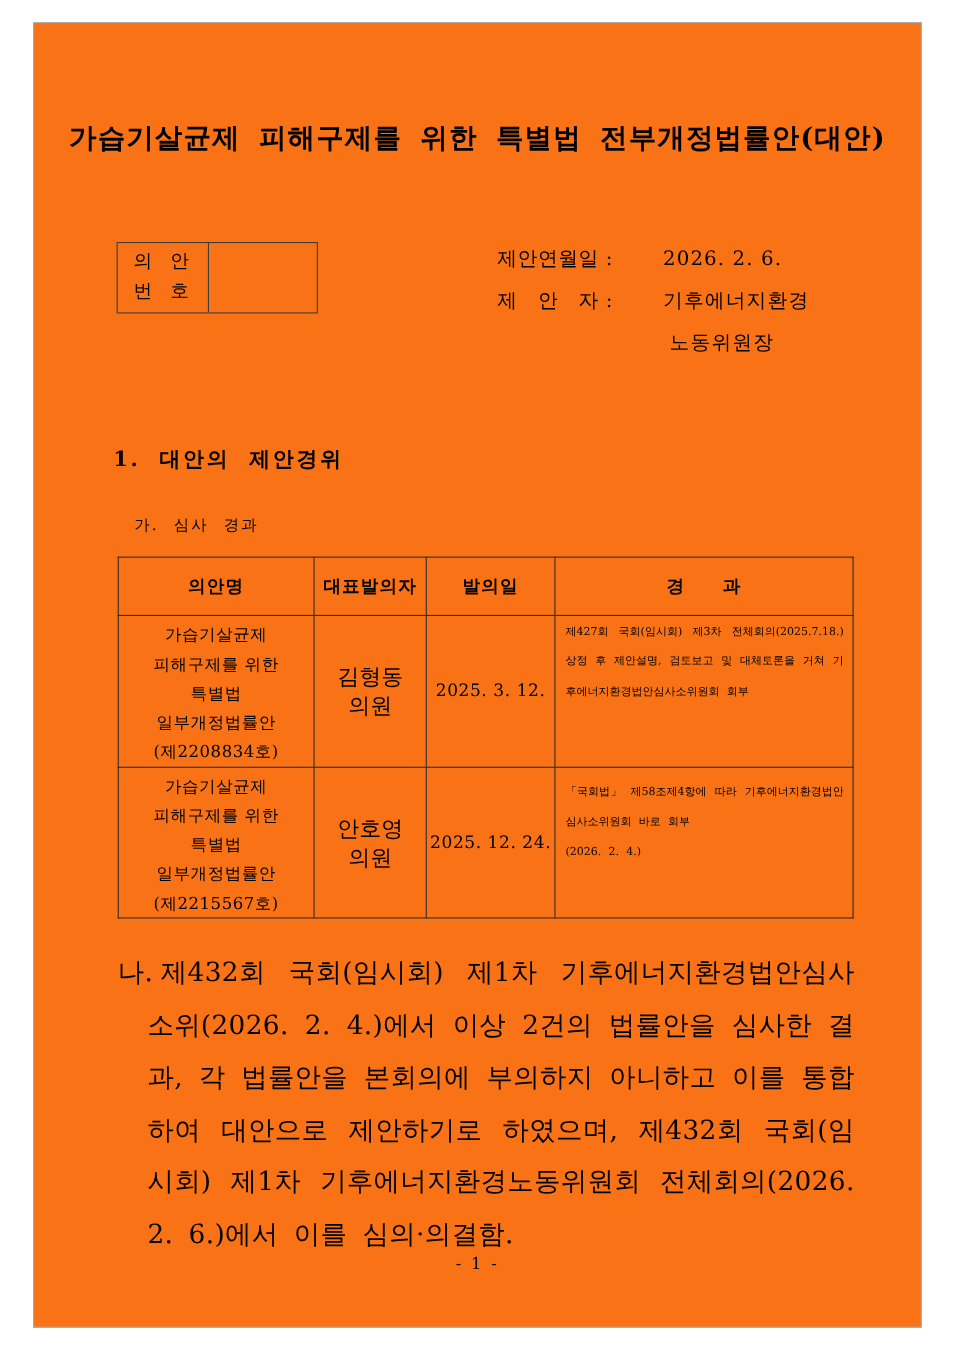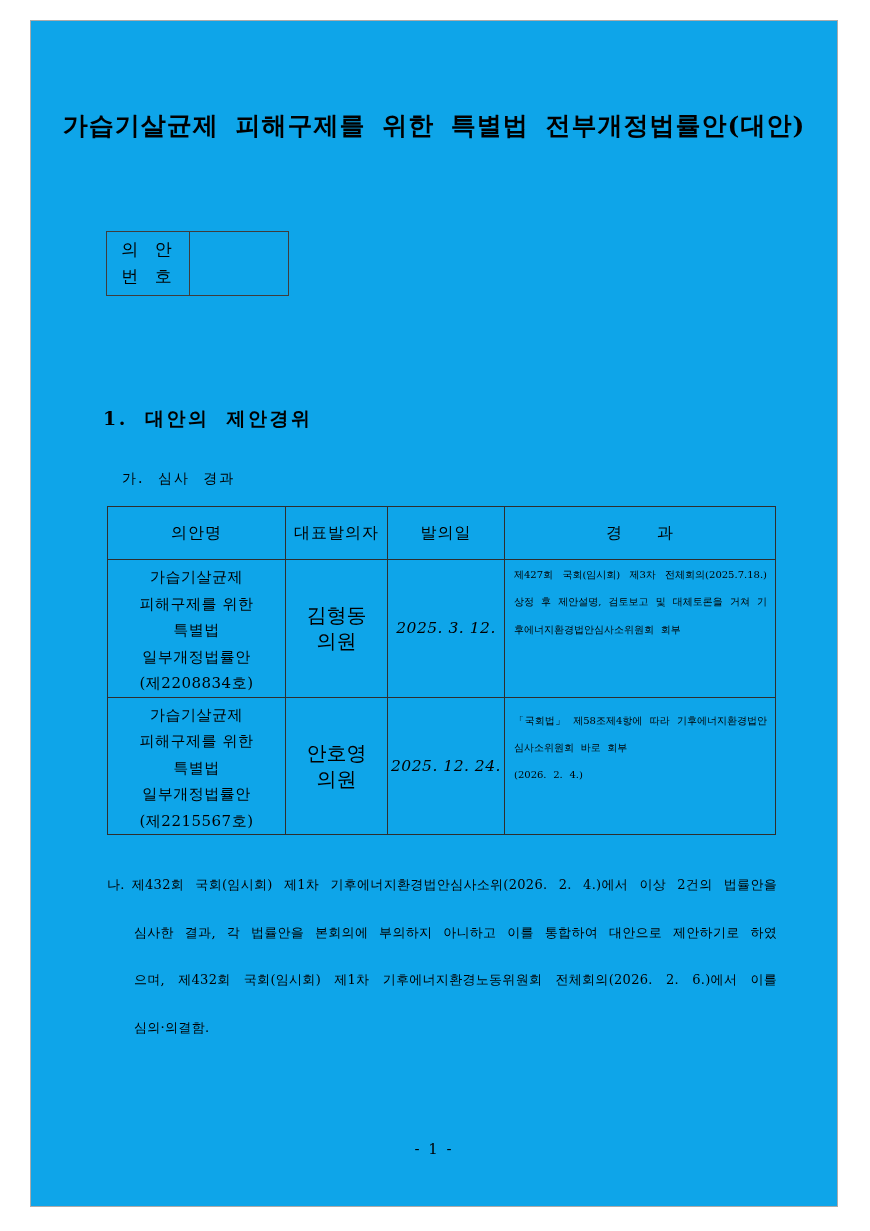--- a/index.html
+++ b/index.html
@@ -7,37 +7,37 @@
   body {
     width: 870px; height: 1231px;
     position: relative;
     font-family: "DejaVu Serif", "Liberation Serif", serif;
     color: #000000;
   }
   .page {
     position: absolute;
     left: 30px; top: 20px;
     width: 808px; height: 1187px;
-    background: #0ea5e9;
+    background: #f97316;
     border: 1px solid #ababab;
     padding-left: 40px;
   }
   .doc-title {
     position: absolute;
     left: 0; top: 90px; width: 100%;
     text-align: center;
     font-size: 25px; font-weight: 700;
     line-height: 30px;
     letter-spacing: 1px;
     word-spacing: 7px;
   }
   
   .bill-box {
     position: absolute;
-    left: 75px; top: 210px;
+    left: 75px; top: 199px;
     width: 183px; height: 65px;
     border: 1px solid #3d3d3d;
     display: flex;
   }
   .bill-box .label-cell {
     width: 83px; height: 100%;
     border-right: 1px solid #3d3d3d;
     text-align: center;
     font-size: 17px; line-height: 27px;
     padding-top: 4px;
@@ -78,56 +78,56 @@
     width: 668px;
     border-collapse: collapse;
     table-layout: fixed;
   }
   .review-table th, .review-table td {
     border: 1px solid #2e2e2e;
     overflow: hidden;
   }
   .review-table th {
     height: 53px;
-    font-size: 16px; font-weight: 400;
+    font-size: 16px; font-weight: 700;
     text-align: center;
     letter-spacing: 1px;
     white-space: pre;
   }
   tr.row-1 { height: 137px; }
   tr.row-2 { height: 131px; }
   td.c-name {
     text-align: center; vertical-align: top;
     font-size: 15px; line-height: 26.5px;
     padding-top: 4px; letter-spacing: 0.5px;
   }
   td.c-name span, td.c-prop span { display: block; }
   td.c-prop {
     text-align: center; vertical-align: middle;
     font-size: 20px; line-height: 26px;
   }
   td.c-date {
     text-align: center; vertical-align: middle;
-    font-size: 15.5px; letter-spacing: 0.5px; font-style: italic;
+    font-size: 15.5px; letter-spacing: 0.5px;
   }
   td.c-result {
     vertical-align: top;
     font-size: 10px; line-height: 27.4px;
     padding: 1px 8px 0 9px;
     text-align: justify;
     word-spacing: 3.5px;
   }
   tr.row-2 td.c-result { padding-top: 9px; }
   .result-date { text-align: left; }
   
   .para-na {
     position: absolute;
     left: 76px; top: 840px;
     width: 670px;
-    font-size: 13px; line-height: 47.5px;
+    font-size: 24px; line-height: 47.5px;
     text-align: justify;
     word-spacing: 6px;
     letter-spacing: 0.3px;
     padding-left: 27px; text-indent: -27px;
   }
   .para-na .marker { margin-right: 7px; }
   
   .page-num {
     position: absolute;
     left: 0; top: 1118px; width: 100%;
@@ -144,20 +144,34 @@
   <div class="doc-title">가습기살균제 피해구제를 위한 특별법 전부개정법률안(대안)</div>
 
   <div class="bill-box">
     <div class="label-cell">
       <span>의 안</span>
       <span>번 호</span>
     </div>
     <div class="value-cell"></div>
   </div>
 
+  <div class="meta">
+    <div class="meta-row">
+      <span class="m-label">제안연월일 :</span>
+      <span class="m-value">2026. 2. 6.</span>
+    </div>
+    <div class="meta-row">
+      <span class="m-label">제　안　자 :</span>
+      <span class="m-value">기후에너지환경</span>
+    </div>
+    <div class="meta-row">
+      <span class="m-label"></span>
+      <span class="m-value m-indent">노동위원장</span>
+    </div>
+  </div>
 
   <div class="heading1">1. 대안의 제안경위</div>
   <div class="heading1a">가. 심사 경과</div>
 
   <table class="review-table">
     <colgroup>
       <col style="width:178px">
       <col style="width:102px">
       <col style="width:117px">
       <col style="width:271px">

